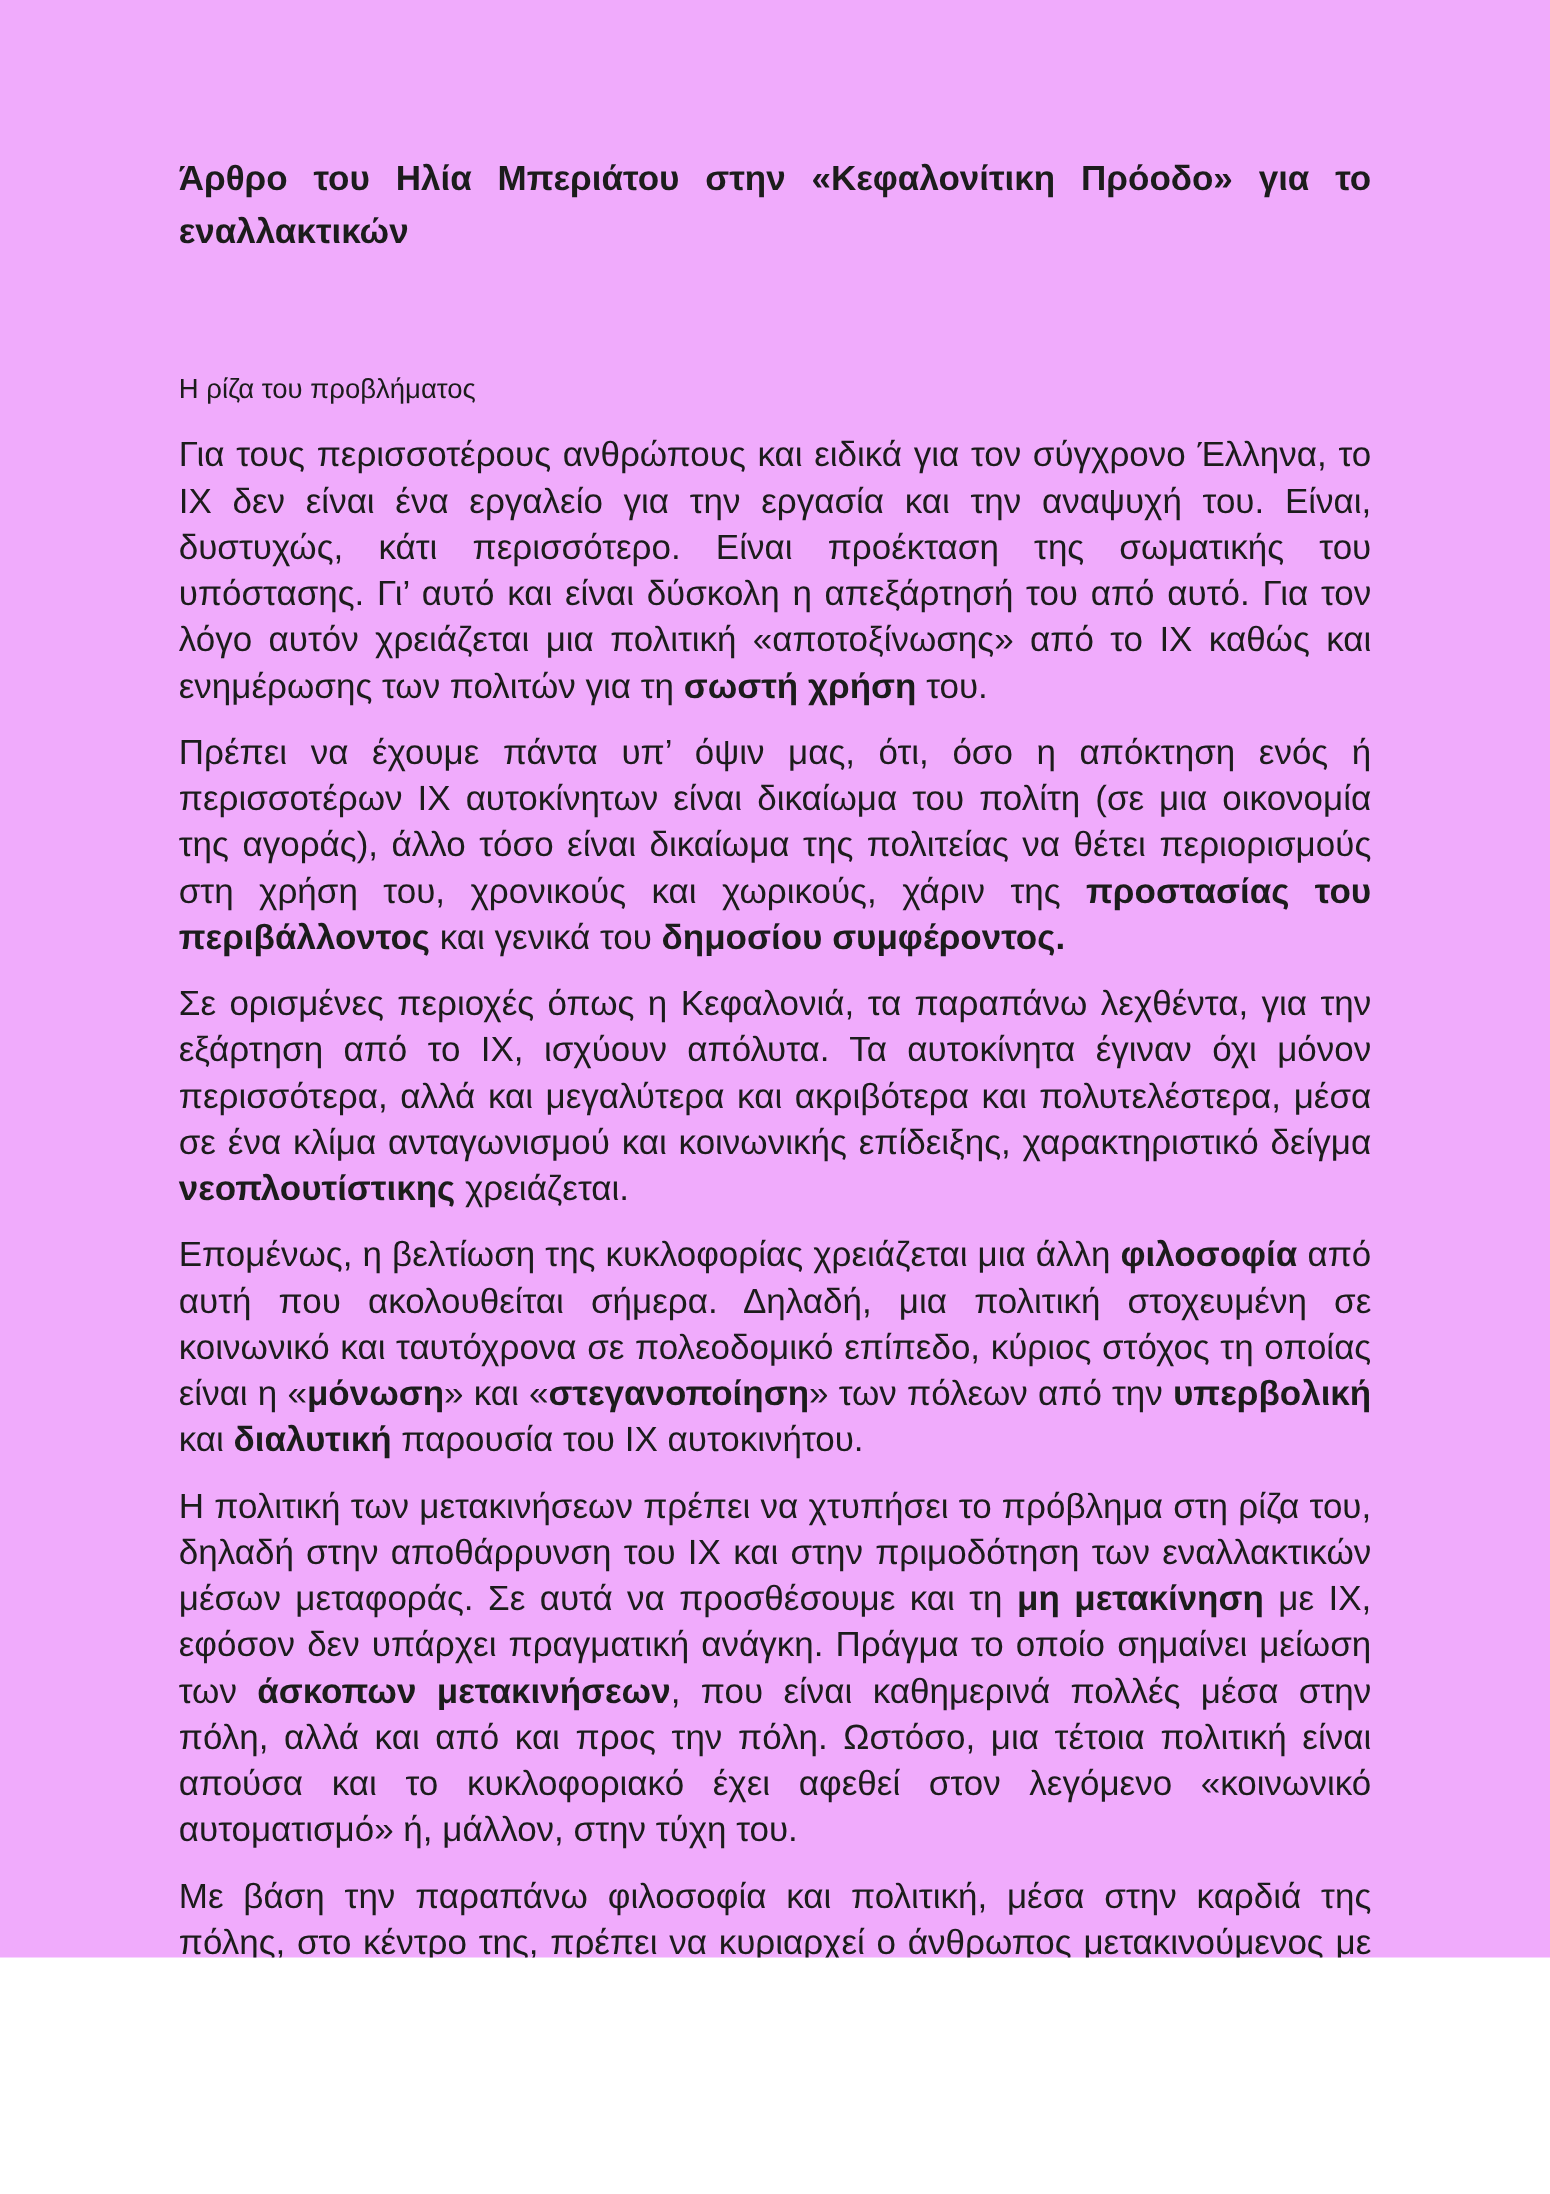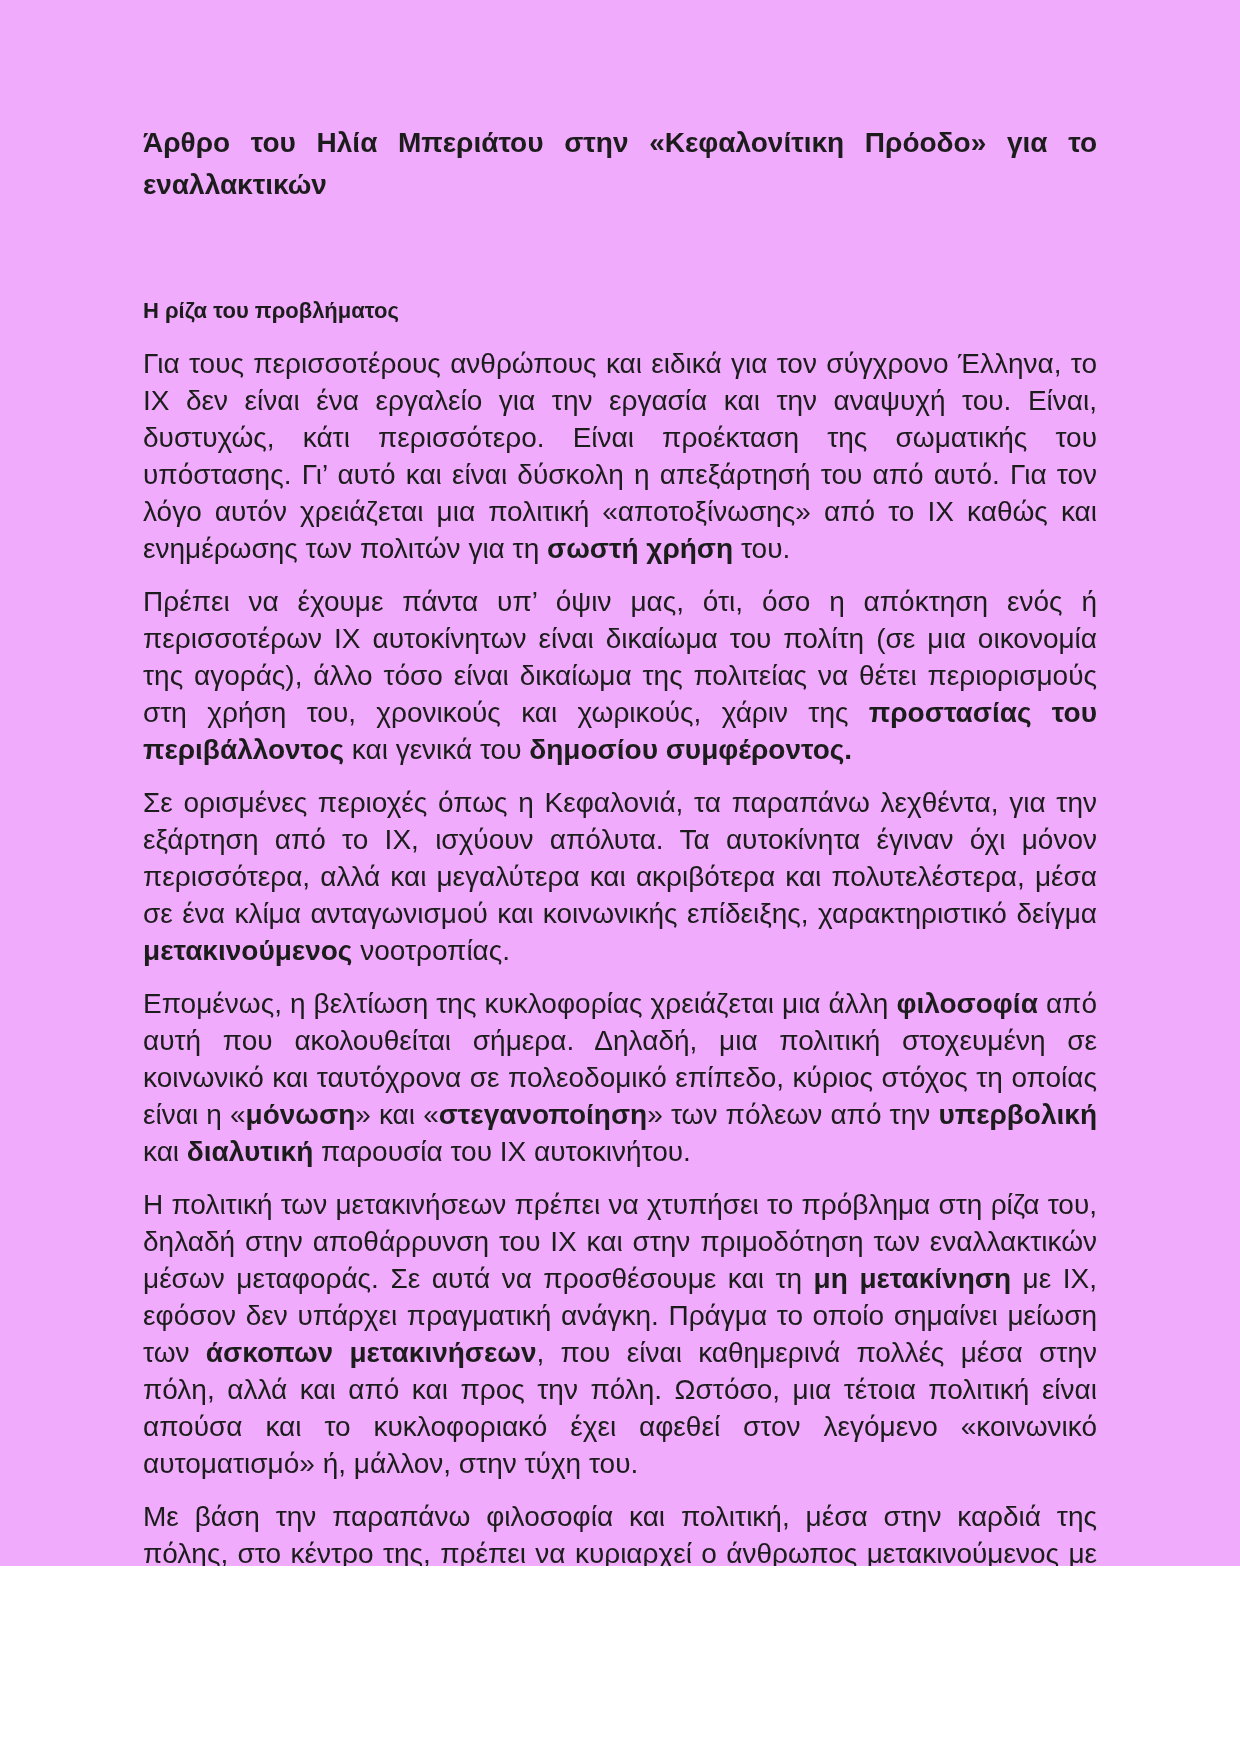--- a/index.html
+++ b/index.html
@@ -31,21 +31,21 @@
   }
   .article-title .title-line {
     text-align: justify;
   }
   .article-title .title-line:not(:last-child) {
     text-align-last: justify;
   }
   .content h2 {
     font-size: 22px;
     line-height: 37px;
-    font-weight: 700;
+    font-weight: 400;
     margin: 20px 0 16px 0;
     color: #1c1c1c;
   }
   .content p {
     font-size: 28px;
     line-height: 37px;
     font-weight: 400;
     margin: 0 0 16px 0;
     text-align: justify;
     color: #1c1c1c;
@@ -59,18 +59,18 @@
 
 <div class="page">
   <div class="article-title">
       <div class="title-line">Άρθρο του Ηλία Μπεριάτου στην «Κεφαλονίτικη Πρόοδο» για το</div>
       <div class="title-line">εναλλακτικών</div>
     </div>
   <div class="content">
       <h2>Η ρίζα του προβλήματος</h2>
       <p><span class="">Για τους περισσοτέρους ανθρώπους και ειδικά για τον σύγχρονο Έλληνα, το ΙΧ δεν είναι ένα εργαλείο για την εργασία και την αναψυχή του. Είναι, δυστυχώς, κάτι περισσότερο. Είναι προέκταση της σωματικής του υπόστασης. Γι’ αυτό και είναι δύσκολη η απεξάρτησή του από αυτό. Για τον λόγο αυτόν χρειάζεται μια πολιτική «αποτοξίνωσης» από το ΙΧ καθώς και ενημέρωσης των πολιτών για τη </span><span class="bold">σωστή χρήση</span><span class=""> του.</span></p>
       <p><span class="">Πρέπει να έχουμε πάντα υπ’ όψιν μας, ότι, όσο η απόκτηση ενός ή περισσοτέρων ΙΧ αυτοκίνητων είναι δικαίωμα του πολίτη (σε μια οικονομία της αγοράς), άλλο τόσο είναι δικαίωμα της πολιτείας να θέτει περιορισμούς στη χρήση του, χρονικούς και χωρικούς, χάριν της </span><span class="bold">προστασίας του περιβάλλοντος</span><span class=""> και γενικά του </span><span class="bold">δημοσίου συμφέροντος.</span></p>
-      <p><span class="">Σε ορισμένες περιοχές όπως η Κεφαλονιά, τα παραπάνω λεχθέντα, για την εξάρτηση από το ΙΧ, ισχύουν απόλυτα. Τα αυτοκίνητα έγιναν όχι μόνον περισσότερα, αλλά και μεγαλύτερα και ακριβότερα και πολυτελέστερα, μέσα σε ένα κλίμα ανταγωνισμού και κοινωνικής επίδειξης, χαρακτηριστικό δείγμα </span><span class="bold">μετακινούμενος</span><span class=""> νοοτροπίας.</span></p>
+      <p><span class="">Σε ορισμένες περιοχές όπως η Κεφαλονιά, τα παραπάνω λεχθέντα, για την εξάρτηση από το ΙΧ, ισχύουν απόλυτα. Τα αυτοκίνητα έγιναν όχι μόνον περισσότερα, αλλά και μεγαλύτερα και ακριβότερα και πολυτελέστερα, μέσα σε ένα κλίμα ανταγωνισμού και κοινωνικής επίδειξης, χαρακτηριστικό δείγμα </span><span class="bold">νεοπλουτίστικης</span><span class=""> χρειάζεται.</span></p>
       <p><span class="">Επομένως, η βελτίωση της κυκλοφορίας χρειάζεται μια άλλη </span><span class="bold">φιλοσοφία</span><span class=""> από αυτή που ακολουθείται σήμερα. Δηλαδή, μια πολιτική στοχευμένη σε κοινωνικό και ταυτόχρονα σε πολεοδομικό επίπεδο, κύριος στόχος τη οποίας είναι η «</span><span class="bold">μόνωση</span><span class="">» και «</span><span class="bold">στεγανοποίηση</span><span class="">» των πόλεων από την </span><span class="bold">υπερβολική</span><span class=""> και </span><span class="bold">διαλυτική</span><span class=""> παρουσία του ΙΧ αυτοκινήτου.</span></p>
       <p><span class="">Η πολιτική των μετακινήσεων πρέπει να χτυπήσει το πρόβλημα στη ρίζα του, δηλαδή στην αποθάρρυνση του ΙΧ και στην πριμοδότηση των εναλλακτικών μέσων μεταφοράς. Σε αυτά να προσθέσουμε και τη </span><span class="bold">μη μετακίνηση</span><span class=""> με ΙΧ, εφόσον δεν υπάρχει πραγματική ανάγκη. Πράγμα το οποίο σημαίνει μείωση των </span><span class="bold">άσκοπων μετακινήσεων</span><span class="">, που είναι καθημερινά πολλές μέσα στην πόλη, αλλά και από και προς την πόλη. Ωστόσο, μια τέτοια πολιτική είναι απούσα και το κυκλοφοριακό έχει αφεθεί στον λεγόμενο «κοινωνικό αυτοματισμό» ή, μάλλον, στην τύχη του.</span></p>
       <p><span class="">Με βάση την παραπάνω φιλοσοφία και πολιτική, μέσα στην καρδιά της πόλης, στο κέντρο της, πρέπει να κυριαρχεί ο άνθρωπος μετακινούμενος με τα πόδια, το ποδήλατο, τα ΜΜΜ. Όχι με το αυτοκίνητο ΙΧ. Είναι αδιανόητο σε μια μικρή πόλη όπως το Αργοστόλι να υπάρχει τέτοιας έκτασης κυκλοφοριακό πρόβλημα όταν υπάρχουν λύσεις με ελάχιστο οικονομικό κόστος!</span></p>
     </div>
 </div>
 
 </body></html>

